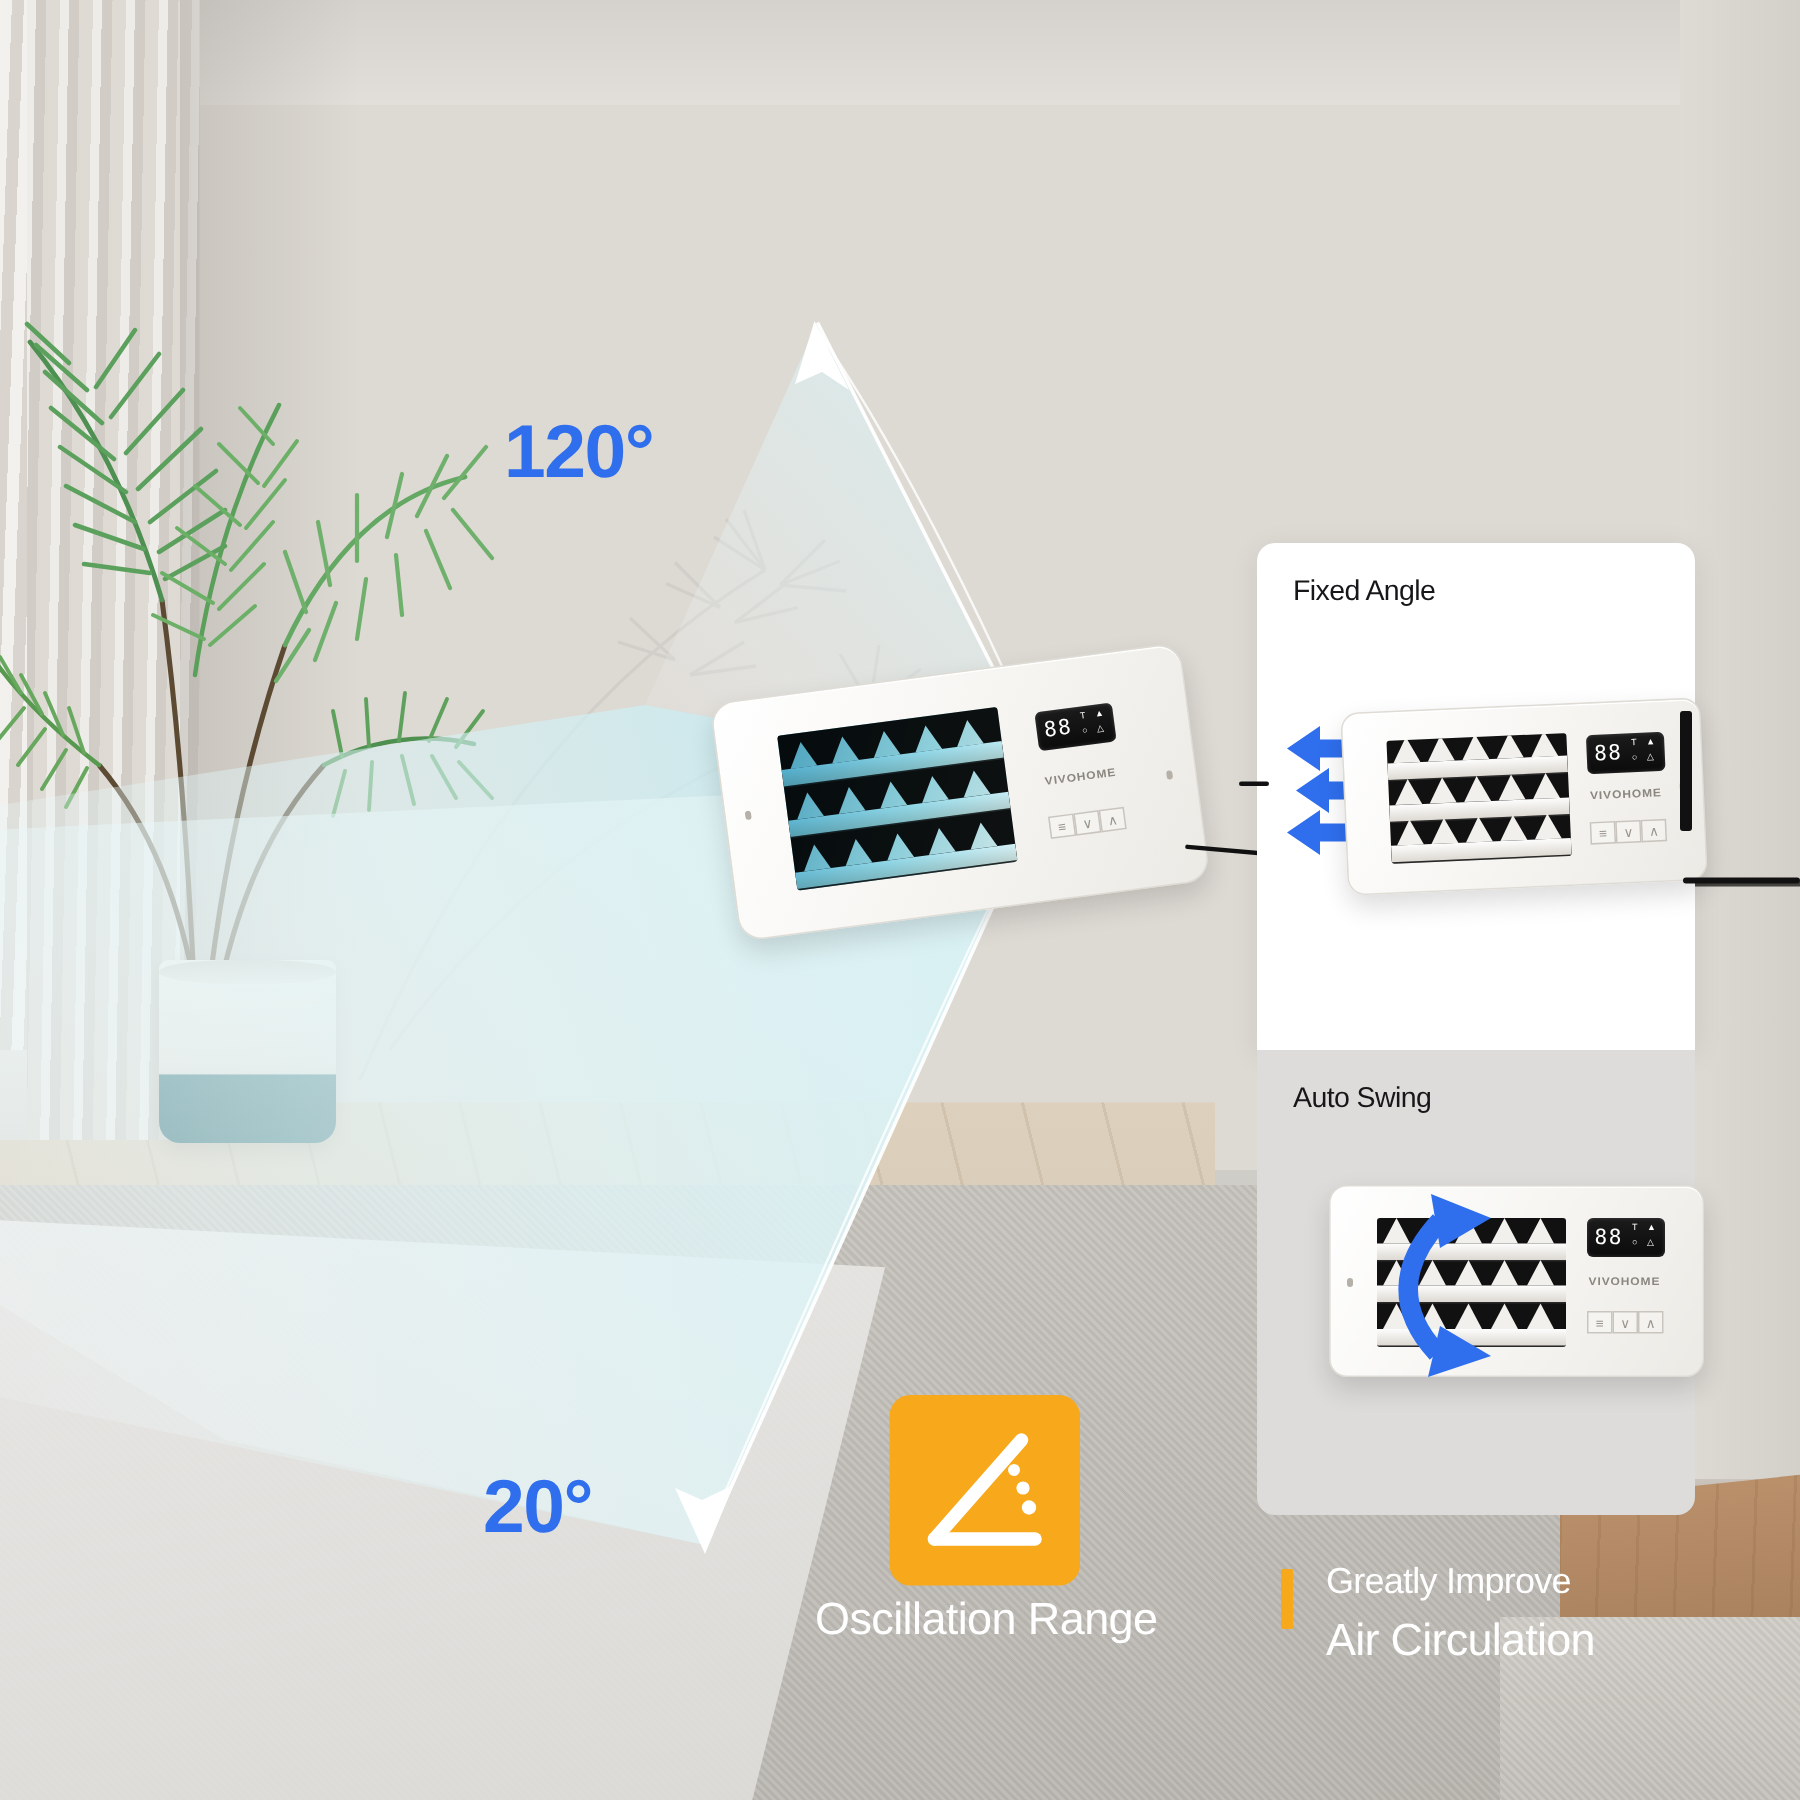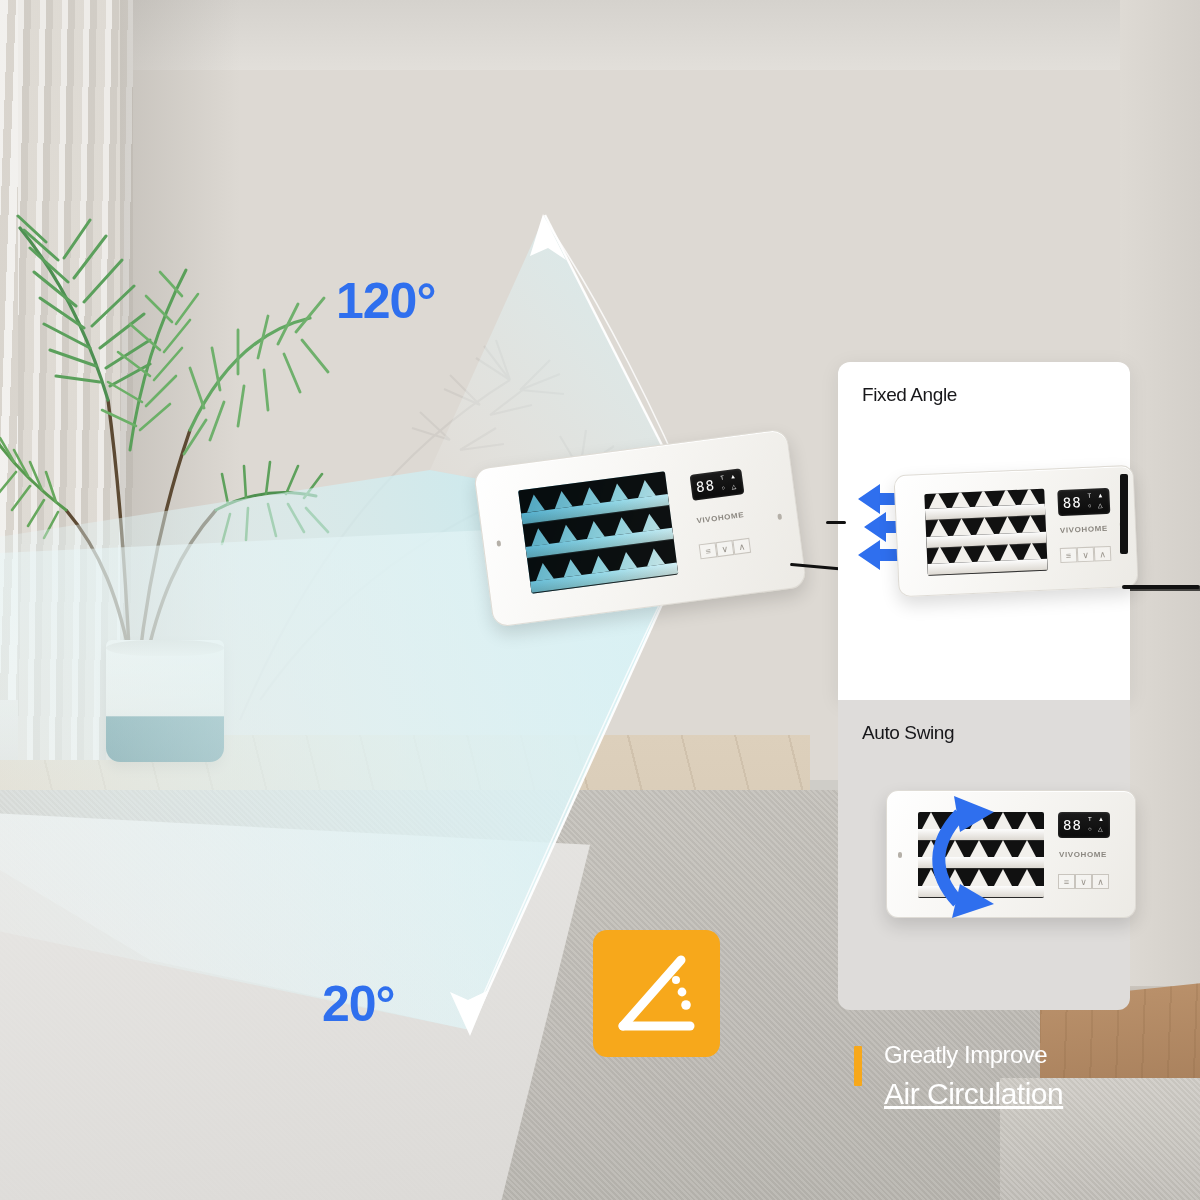--- a/index.html
+++ b/index.html
@@ -221,21 +221,21 @@
     font-size:30px; color:#ffffff; letter-spacing:-.4px;
   }
   .orange-bar{
     position:absolute; left:854px; top:1046px; width:8px; height:40px;
     background:#f7a81b; border-radius:1px;
   }
   .ci-line1{
     position:absolute; left:884px; top:1041px; font-size:24px; color:#fff; letter-spacing:-.5px;
   }
   .ci-line2{
-    position:absolute; left:884px; top:1077px; font-size:30px; color:#fff; letter-spacing:-.5px;text-decoration:underline;
+    position:absolute; left:884px; top:1077px; font-size:30px; color:#fff; letter-spacing:-.5px;
   }
 </style>
 </head>
 <body>
 
 <div id="scene">
 
   <div class="room-wall"></div>
   <div class="ceiling-shade"></div>
   <div class="tile-floor"></div>
@@ -543,18 +543,19 @@
         <path d="M30,96 L88,30"></path>
         <path d="M30,96 L97,96"></path>
       </g>
       <g fill="#ffffff">
         <circle cx="83" cy="50" r="4"></circle>
         <circle cx="89" cy="62" r="4.4"></circle>
         <circle cx="93" cy="75" r="4.8"></circle>
       </g>
     </svg>
   </div>
+  <div class="osc-label">Oscillation Range</div>
 
   <div class="orange-bar"></div>
   <div class="ci-line1">Greatly Improve</div>
   <div class="ci-line2">Air Circulation</div>
 
 </div>
 
 </body></html>

